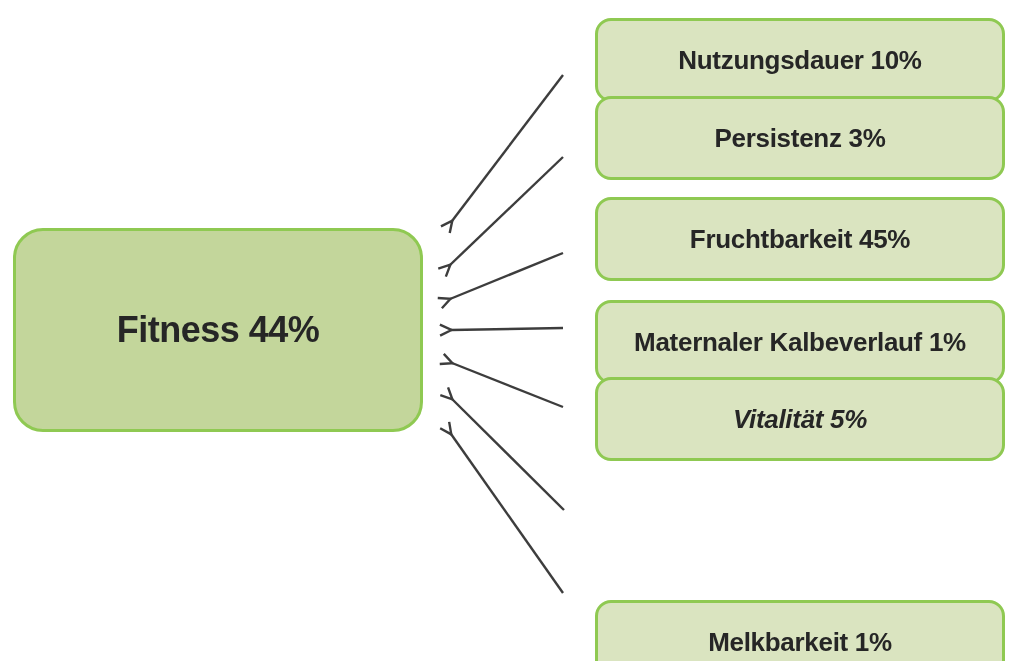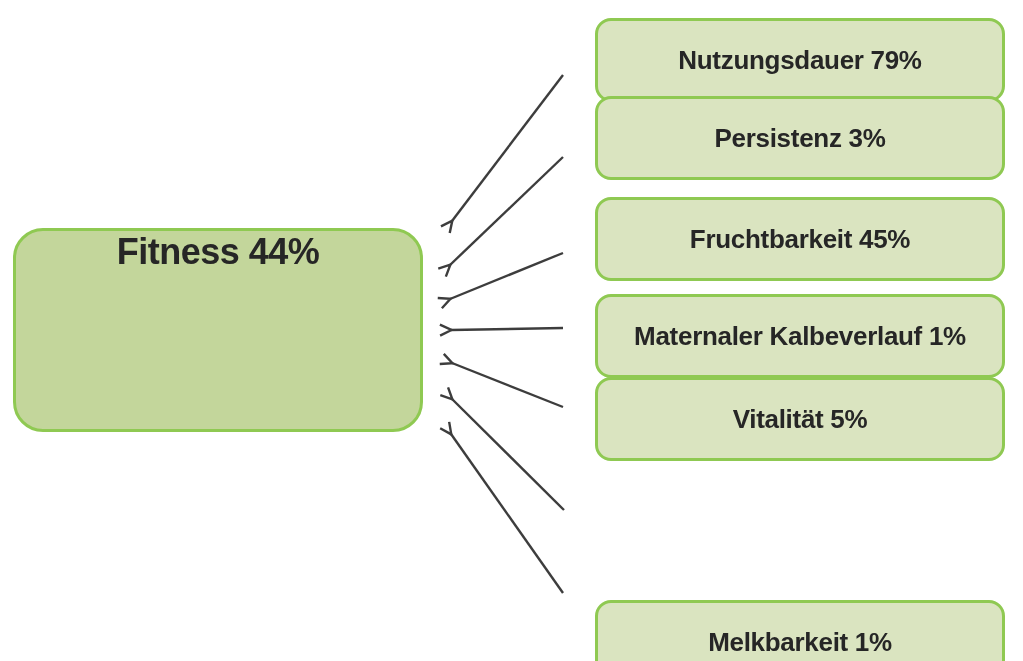--- a/index.html
+++ b/index.html
@@ -24,21 +24,21 @@
   .target-box {
     position: absolute;
     left: 13px;
     top: 228px;
     width: 410px;
     height: 204px;
     background: var(--fill-target);
     border: 3px solid var(--border-green);
     border-radius: 30px;
     display: flex;
-    align-items: flex-start;
+    align-items: center;
     justify-content: center;
   }
   .target-box .label {
     font-size: 36px;
     font-weight: bold;
     letter-spacing: -0.5px;
     white-space: nowrap;
   }
   .factor-box {
     position: absolute;
@@ -54,22 +54,22 @@
   }
   .factor-box .label {
     font-size: 26px;
     font-weight: bold;
     letter-spacing: -0.3px;
     white-space: nowrap;
   }
   .f0 { top: 18px; }
   .f1 { top: 96px; }
   .f2 { top: 197px; }
-  .f3 { top: 294px; }
-  .f4 { top: 377px; }
+  .f3 { top: 300px; }
+  .f4 { top: 377px; font-style: italic; }
   .f5 { top: 467px; }
   .f6 { top: 556px; margin-top: 44px; }
   svg.arrows {
     position: absolute;
     left: 0;
     top: 0;
     width: 1023px;
     height: 661px;
     pointer-events: none;
   }
@@ -81,21 +81,21 @@
 </head>
 <body>
 
 <div class="canvas">
 
   <div class="target-box">
     <span class="label">Fitness 44%</span>
   </div>
 
   <div class="factor-box f0">
-    <span class="label">Nutzungsdauer 79%</span>
+    <span class="label">Nutzungsdauer 10%</span>
   </div>
   <div class="factor-box f1">
     <span class="label">Persistenz 3%</span>
   </div>
   <div class="factor-box f2">
     <span class="label">Fruchtbarkeit 45%</span>
   </div>
   <div class="factor-box f3">
     <span class="label">Maternaler Kalbeverlauf 1%</span>
   </div>

